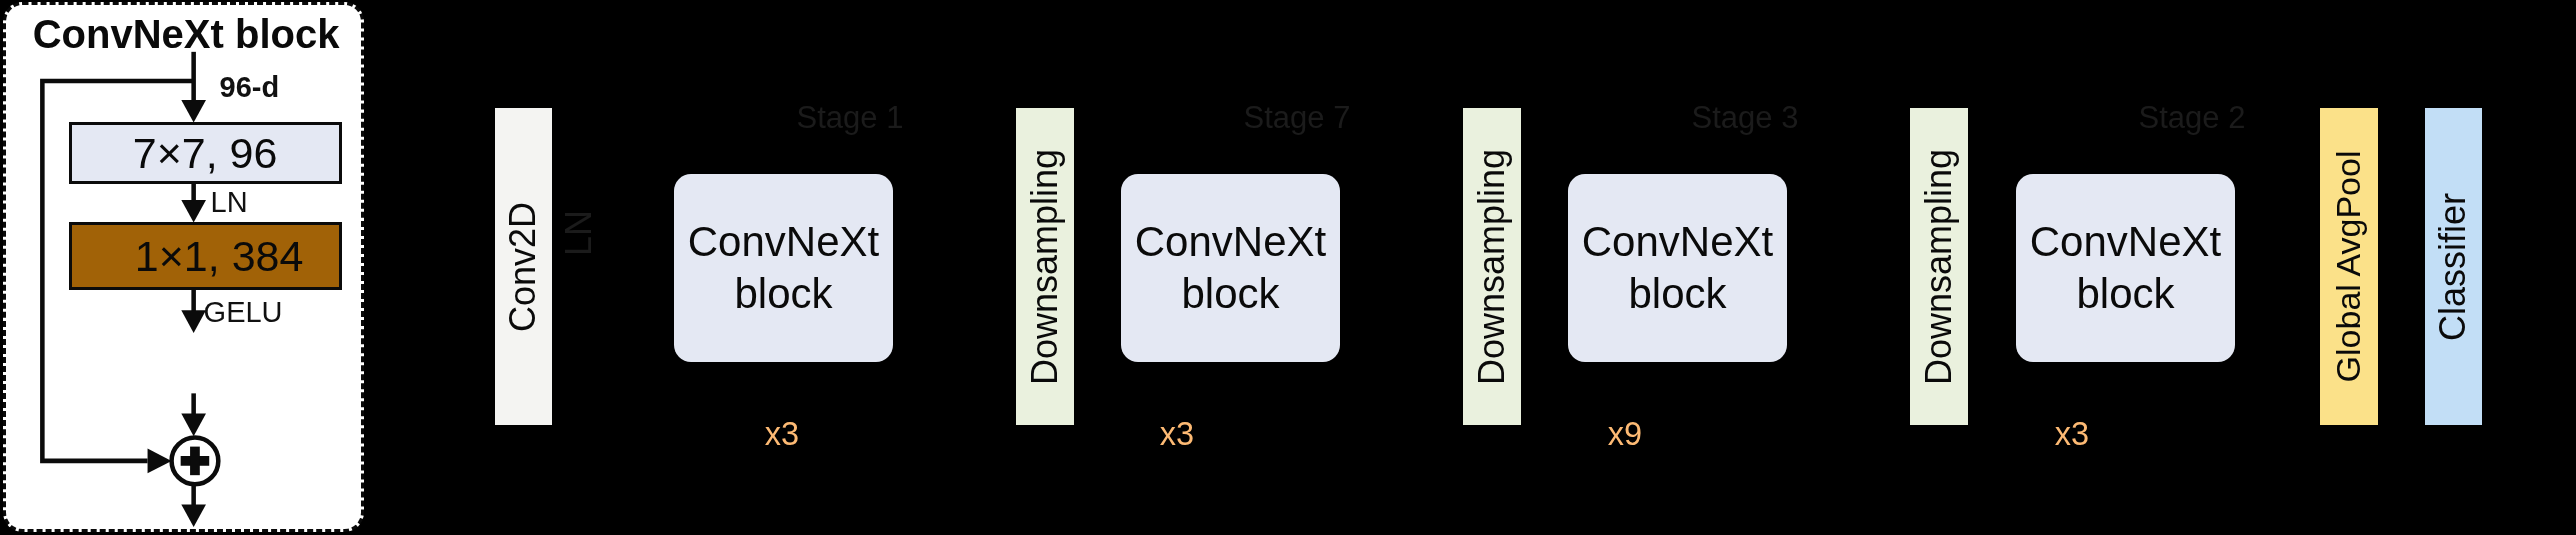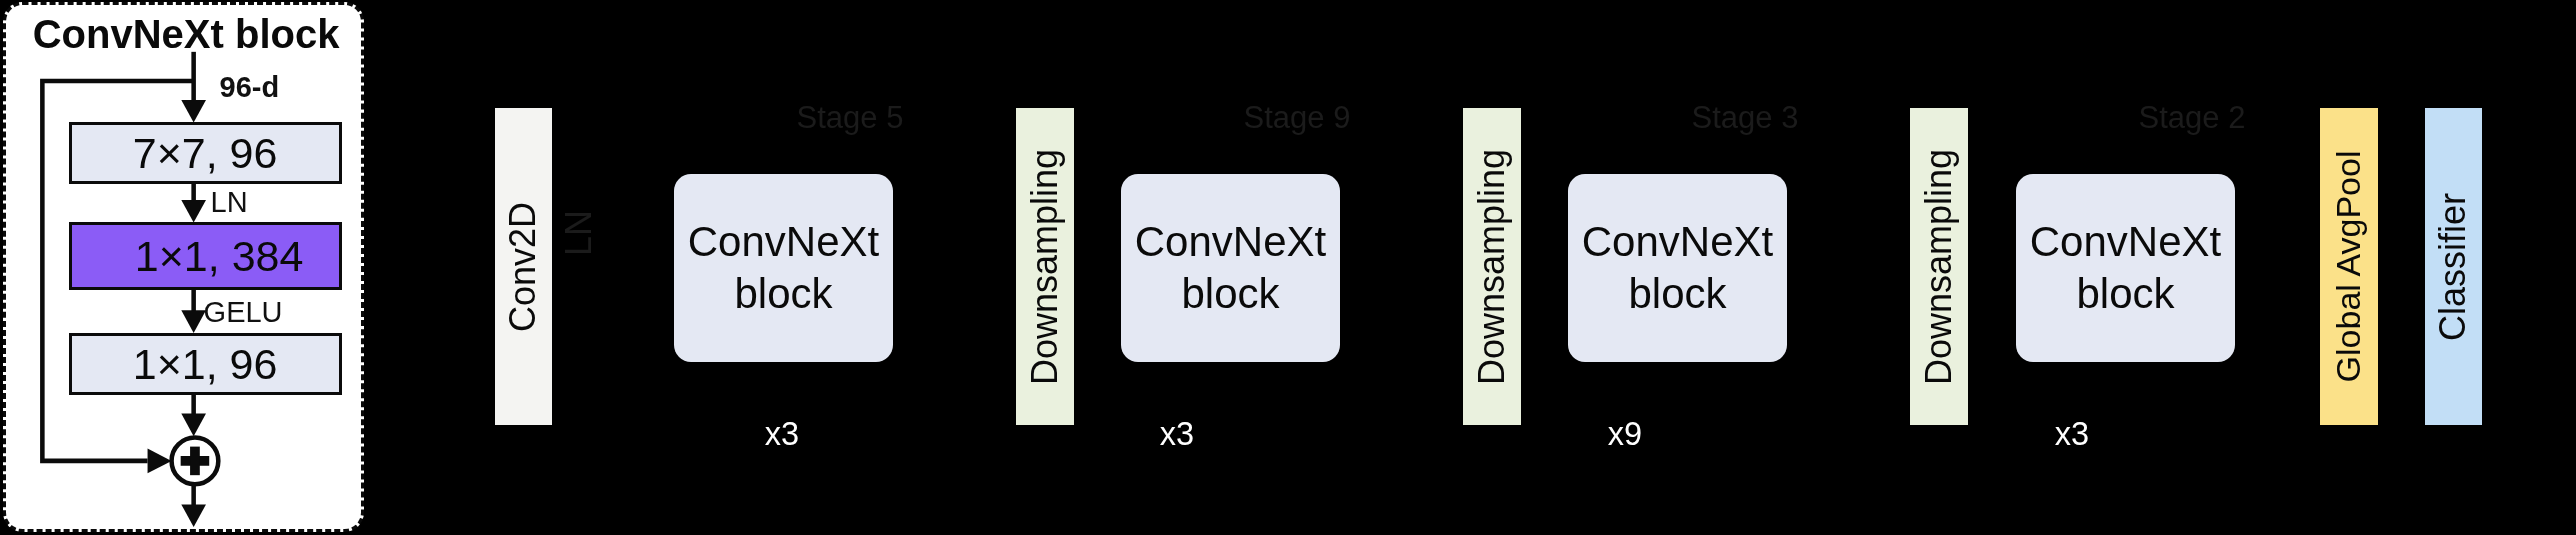--- a/index.html
+++ b/index.html
@@ -114,21 +114,21 @@
   .stage-label.g1 { left: 850px; }
   .stage-label.g2 { left: 1297px; }
   .stage-label.g3 { left: 1745px; text-align: right; }
   .stage-label.g4 { left: 2192px; }
 
   .repeat-label {
     position: absolute;
     top: 434px;
     transform: translate(-50%, -50%);
     font-size: 32.5px;
-    color: #ffffff;
+    color: #fdba74;
     white-space: nowrap;
   }
   .repeat-label.r1 { left: 782px; }
   .repeat-label.r2 { left: 1177px; }
   .repeat-label.r3 { left: 1625px; }
   .repeat-label.r4 { left: 2072px; }
 </style>
 </head>
 <body>
 
@@ -171,34 +171,33 @@
     </svg>
 
     <div class="panel-title">ConvNeXt block</div>
 
     <div class="flow-lbl lbl-96d">96-d</div>
 
     <div class="ibox b1" style="background-color: rgb(228, 232, 243);">7×7, 96</div>
 
     <div class="flow-lbl lbl-ln">LN</div>
 
-    <div class="ibox b2" style="background-color: #8b5cf6; padding-left: 28px;">1×1, 384</div>
+    <div class="ibox b2" style="background-color: #a16207; padding-left: 28px;">1×1, 384</div>
 
     <div class="flow-lbl lbl-gelu">GELU</div>
 
-    <div class="ibox b3" style="background-color: rgb(228, 232, 243);">1×1, 96</div>
   </div>
 
   <div class="vbar bar-conv2d" style="background-color: rgb(244, 244, 242);">
     <span class="vtext">Conv2D</span>
   </div>
   <div class="stem-ln">LN</div>
 
-  <div class="stage-label g1">Stage 5</div>
-  <div class="stage-label g2">Stage 9</div>
+  <div class="stage-label g1">Stage 1</div>
+  <div class="stage-label g2">Stage 7</div>
   <div class="stage-label g3">Stage 3</div>
   <div class="stage-label g4">Stage 2</div>
 
   <div class="block s1" style="background-color: rgb(228, 232, 243);">ConvNeXt block</div>
 
   <div class="vbar bar-ds1" style="background-color: rgb(234, 241, 222);">
     <span class="vtext">Downsampling</span>
   </div>
   <div class="block s2" style="background-color: rgb(228, 232, 243);">ConvNeXt block</div>
 

